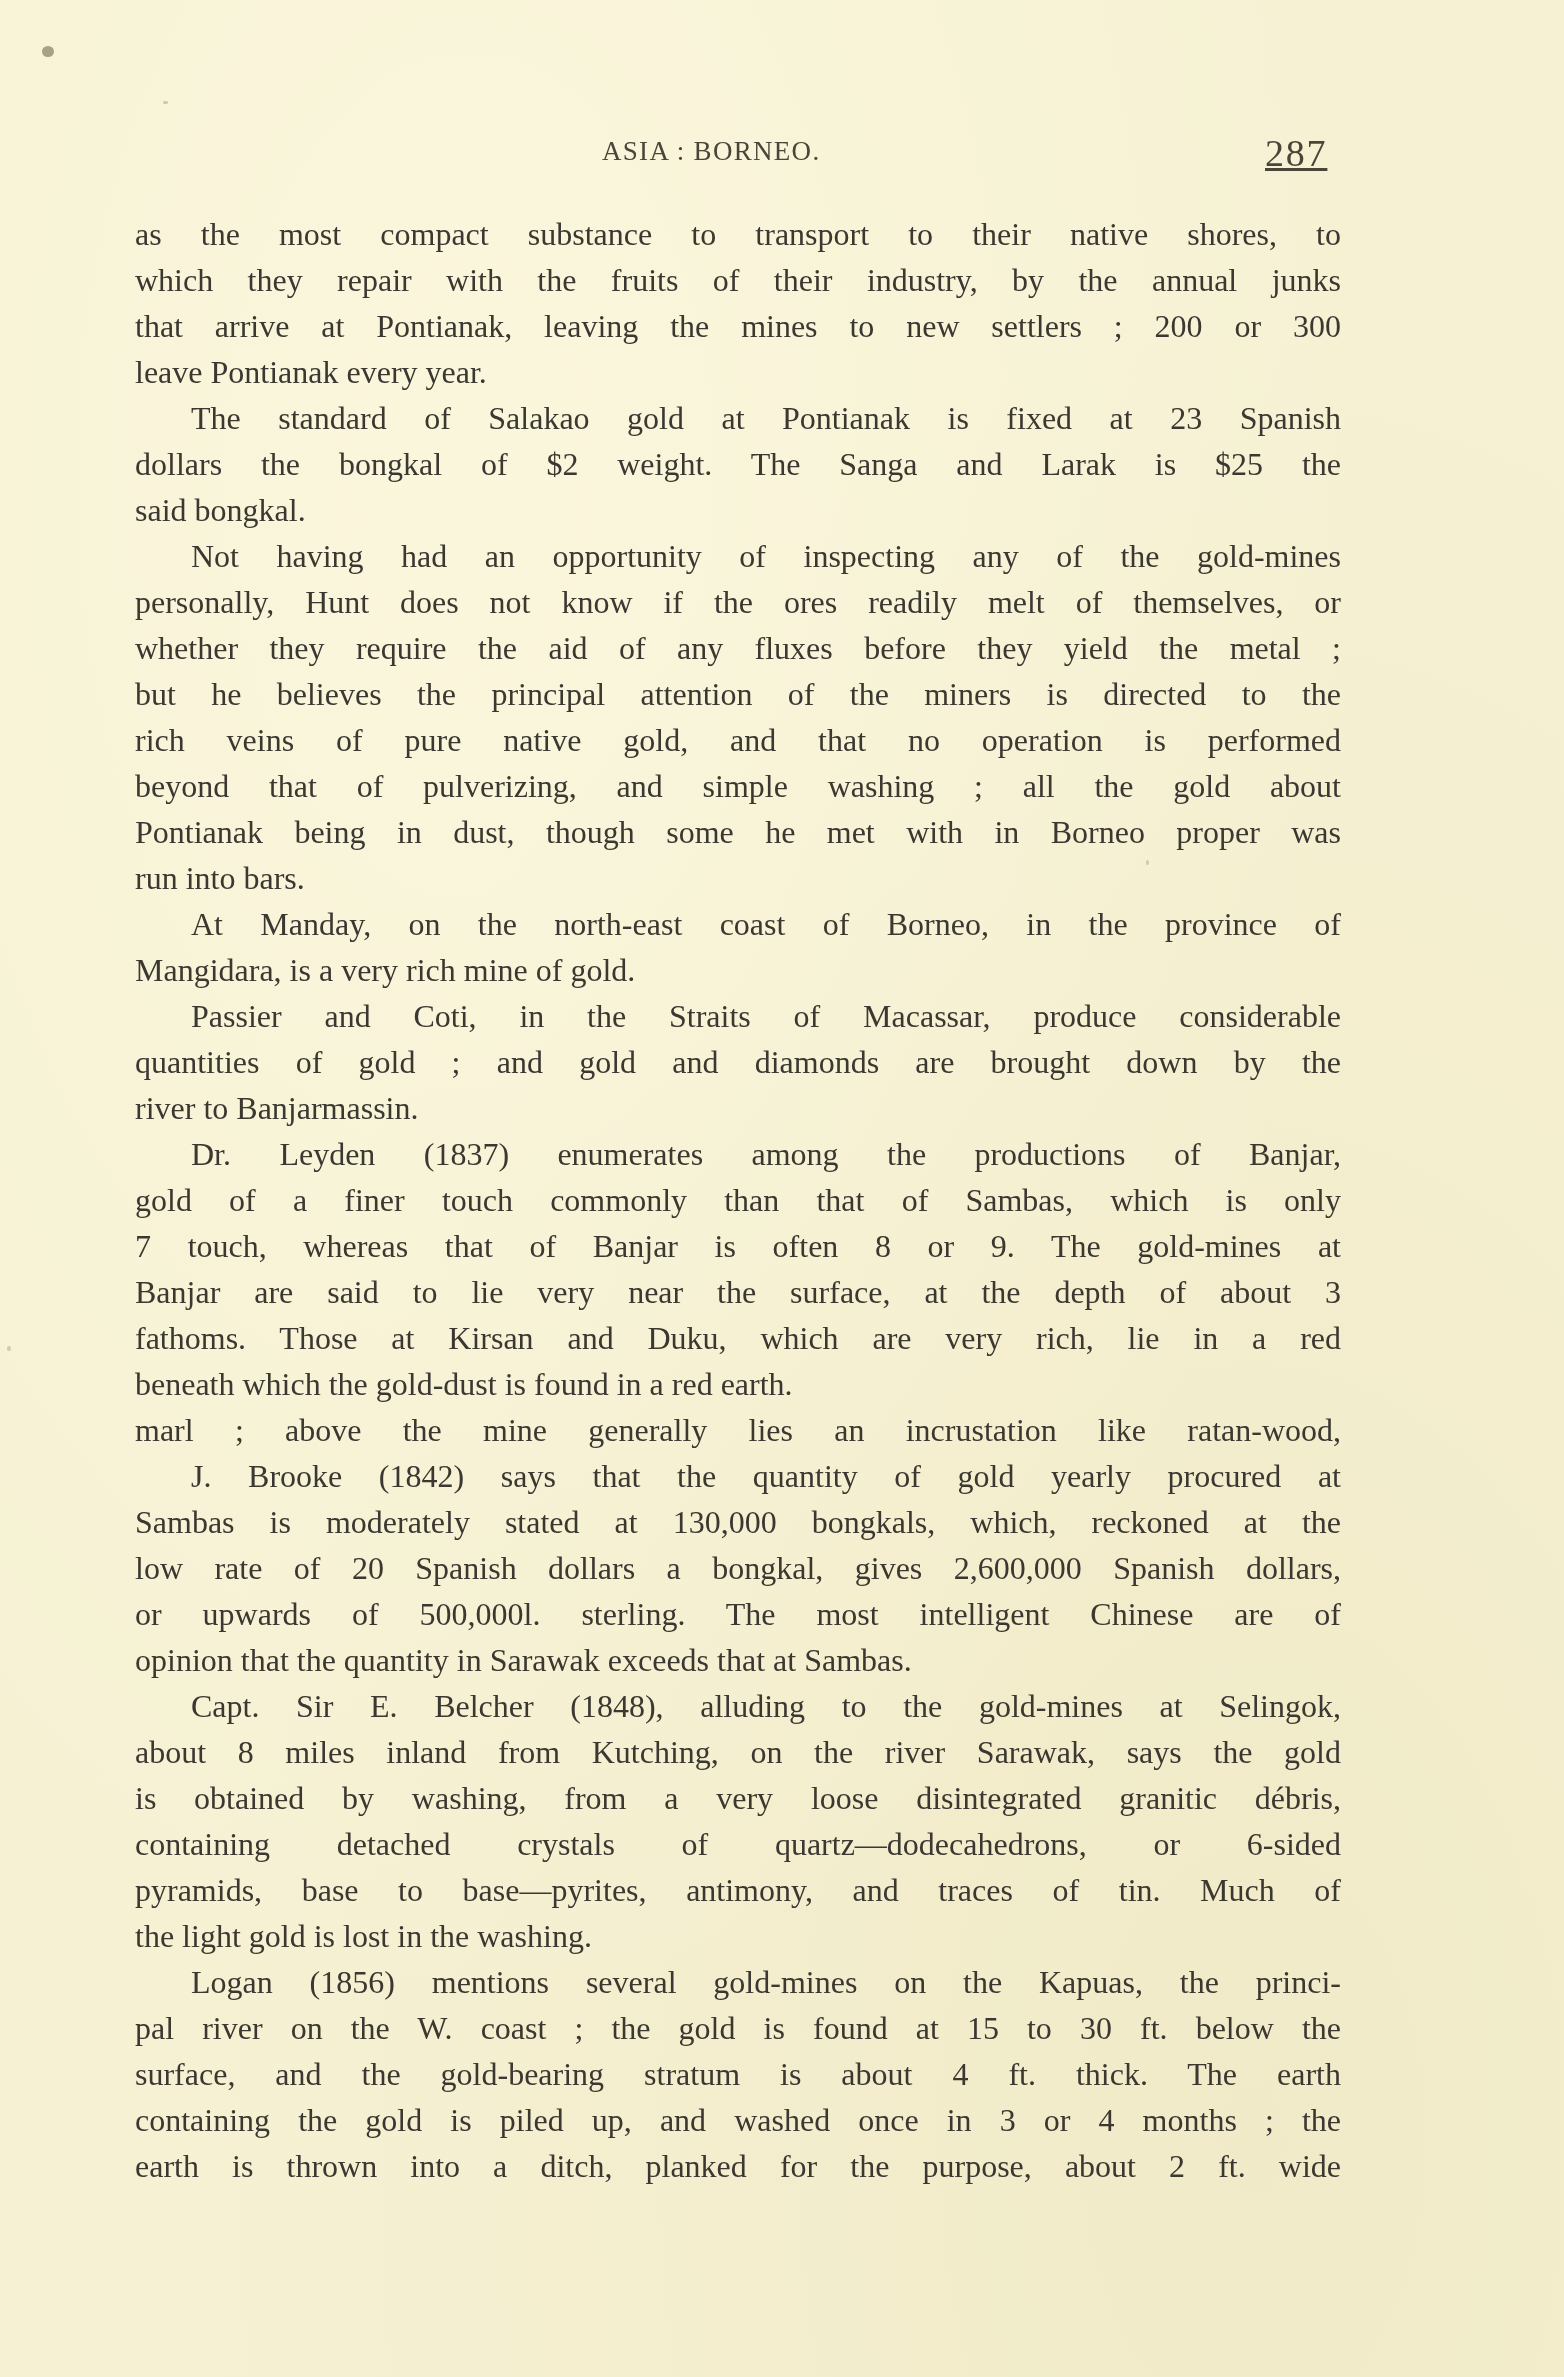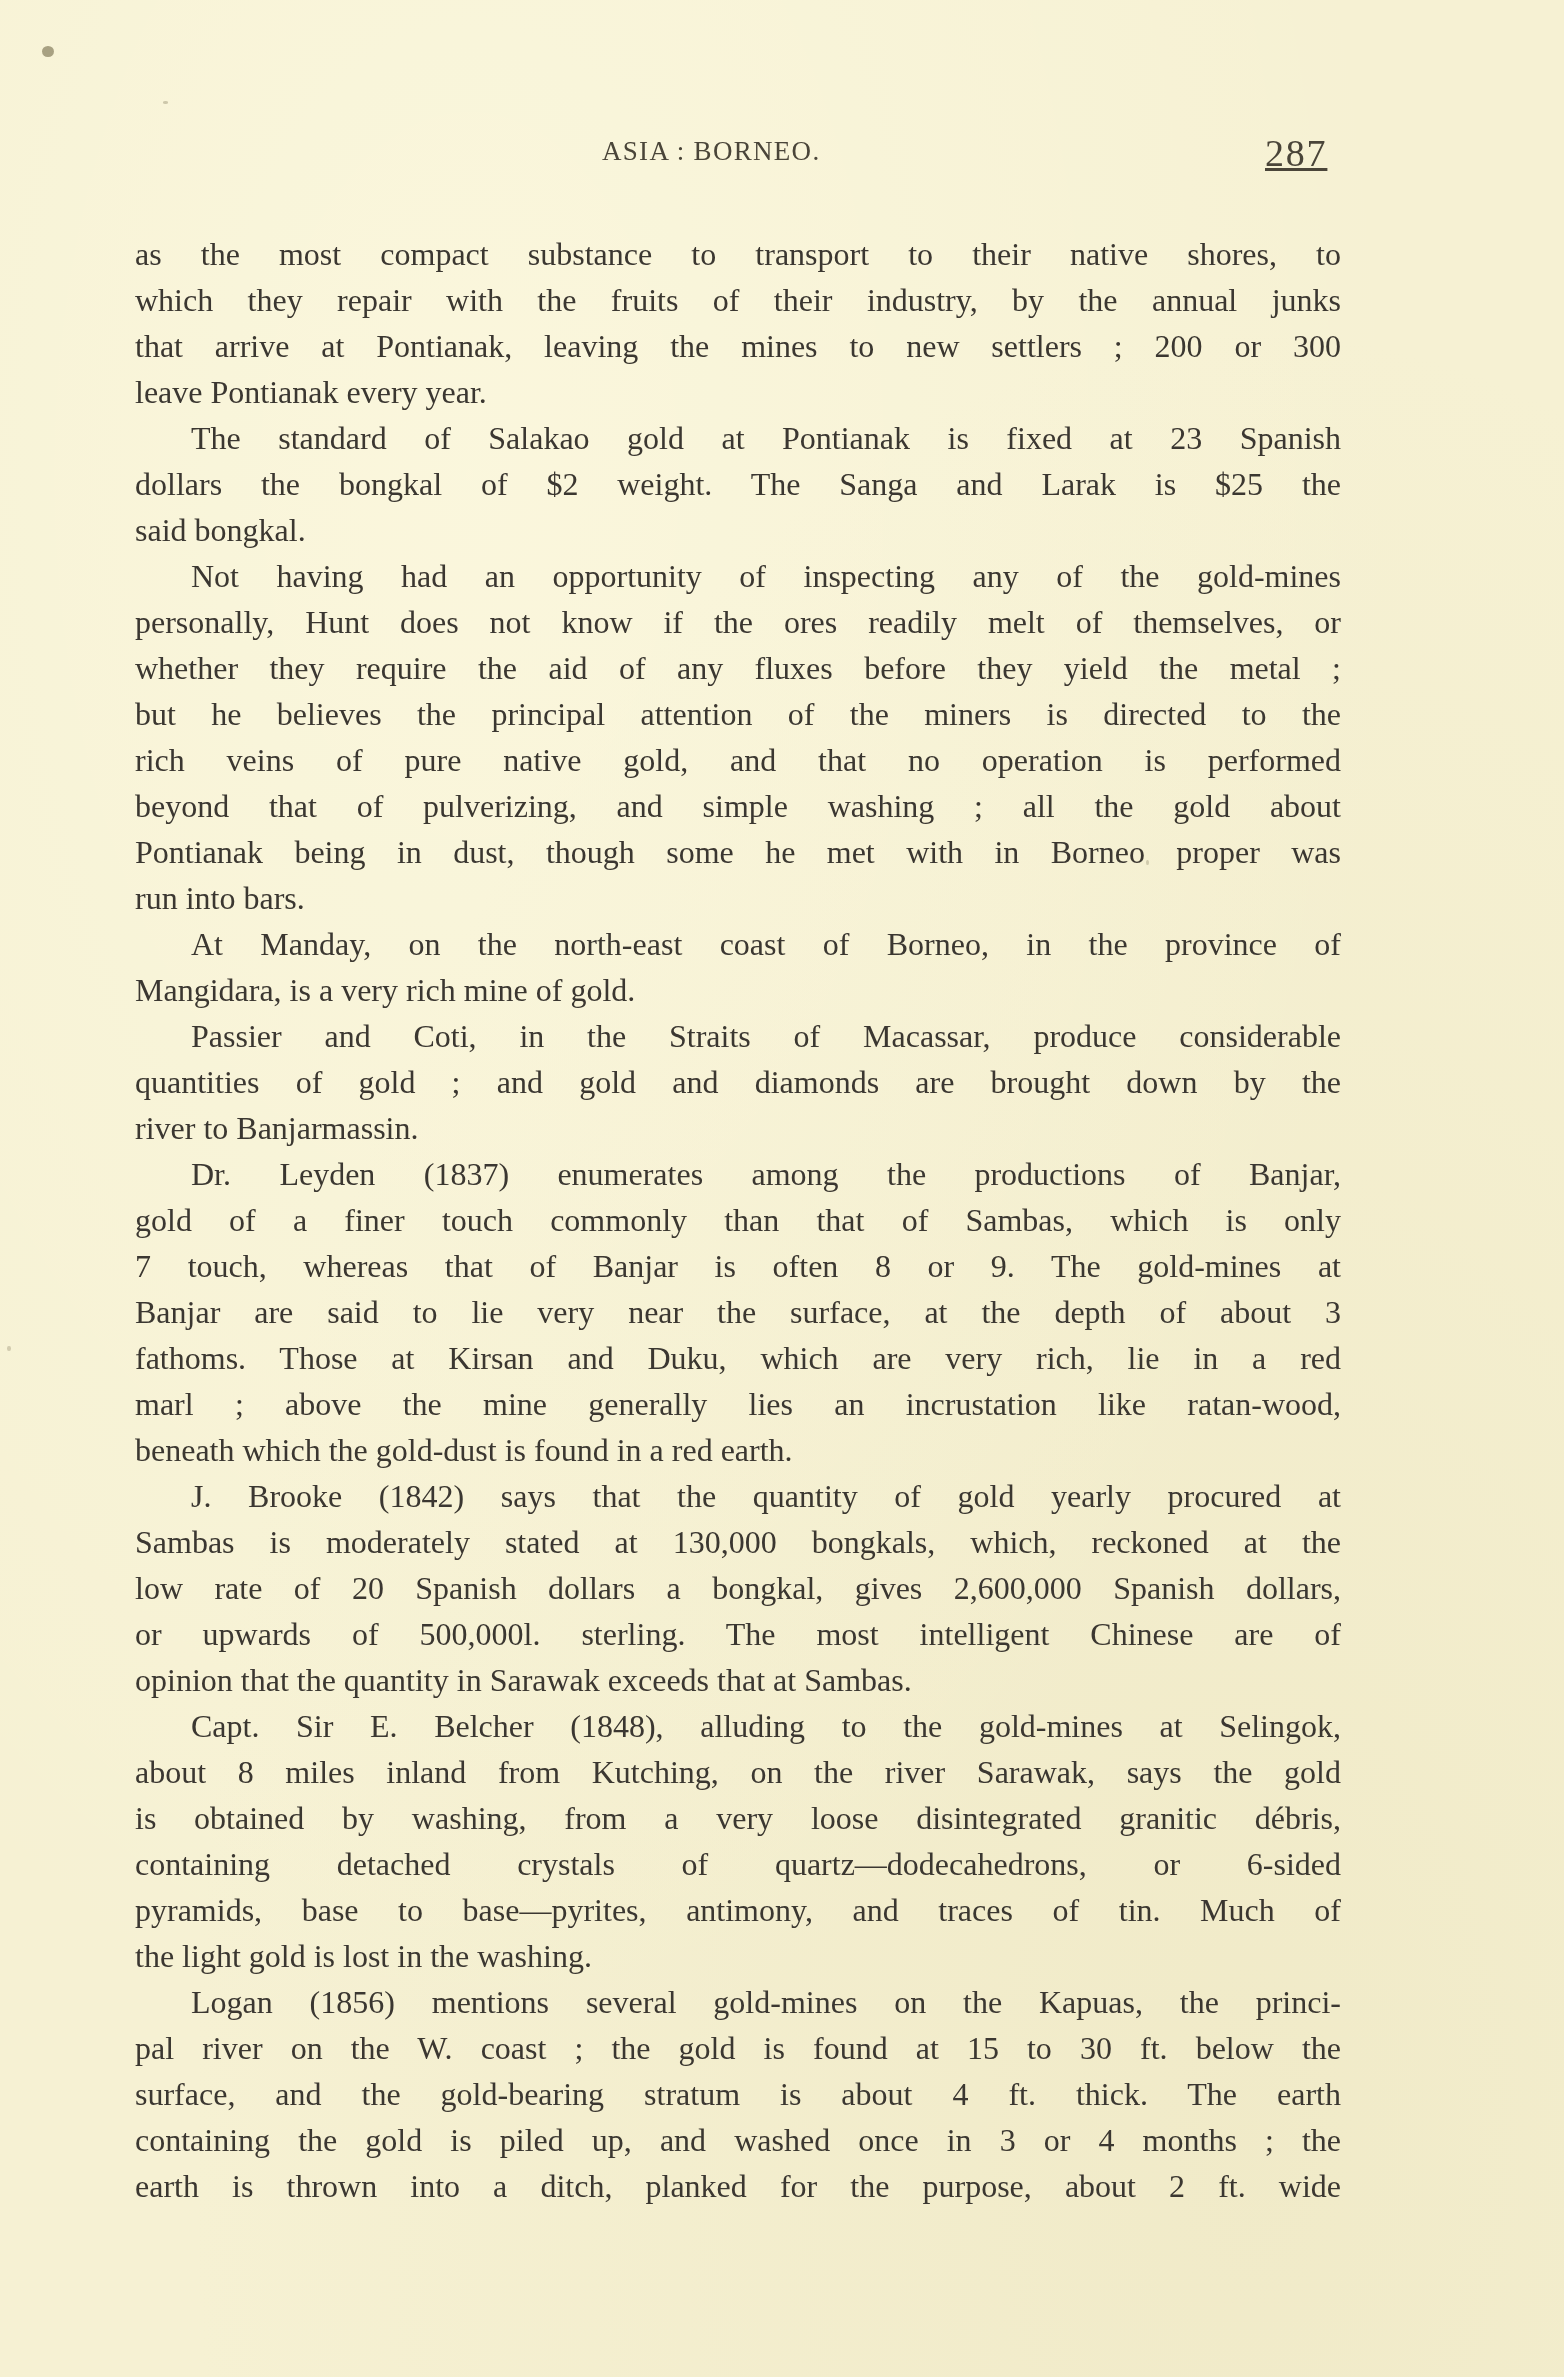--- a/index.html
+++ b/index.html
@@ -55,21 +55,20 @@
       white-space: nowrap;
       text-decoration: underline;
     }
     .body-text {
       position: absolute;
       left: 135px;
       top: 211px;
       width: 1206px;
       font-size: 32px;
       line-height: 46px;
-      margin-top: 20px;
     }
     .line {
       display: block;
       height: 46px;
       white-space: nowrap;
       text-align: justify;
       text-align-last: justify;
       overflow: visible;
     }
     .line.last {
@@ -125,22 +124,22 @@
       <span class="line indent">Passier and Coti, in the Straits of Macassar, produce considerable</span>
       <span class="line">quantities of gold ; and gold and diamonds are brought down by the</span>
       <span class="line last">river to Banjarmassin.</span>
     </section>
     <section>
       <span class="line indent">Dr. Leyden (1837) enumerates among the productions of Banjar,</span>
       <span class="line">gold of a finer touch commonly than that of Sambas, which is only</span>
       <span class="line">7 touch, whereas that of Banjar is often 8 or 9.  The gold-mines at</span>
       <span class="line">Banjar are said to lie very near the surface, at the depth of about 3</span>
       <span class="line">fathoms.  Those at Kirsan and Duku, which are very rich, lie in a red</span>
+      <span class="line last">beneath which the gold-dust is found in a red earth.</span>
       <span class="line">marl ; above the mine generally lies an incrustation like ratan-wood,</span>
-      <span class="line last">beneath which the gold-dust is found in a red earth.</span>
     </section>
     <section>
       <span class="line indent">J. Brooke (1842) says that the quantity of gold yearly procured at</span>
       <span class="line">Sambas is moderately stated at 130,000 <span class="it">bongkals</span>, which, reckoned at the</span>
       <span class="line">low rate of 20 Spanish dollars a <span class="it">bongkal</span>, gives 2,600,000 Spanish dollars,</span>
       <span class="line">or upwards of 500,000<span class="it">l</span>. sterling.  The most intelligent Chinese are of</span>
       <span class="line last">opinion that the quantity in Sarawak exceeds that at Sambas.</span>
     </section>
     <section>
       <span class="line indent">Capt. Sir E. Belcher (1848), alluding to the gold-mines at Selingok,</span>

